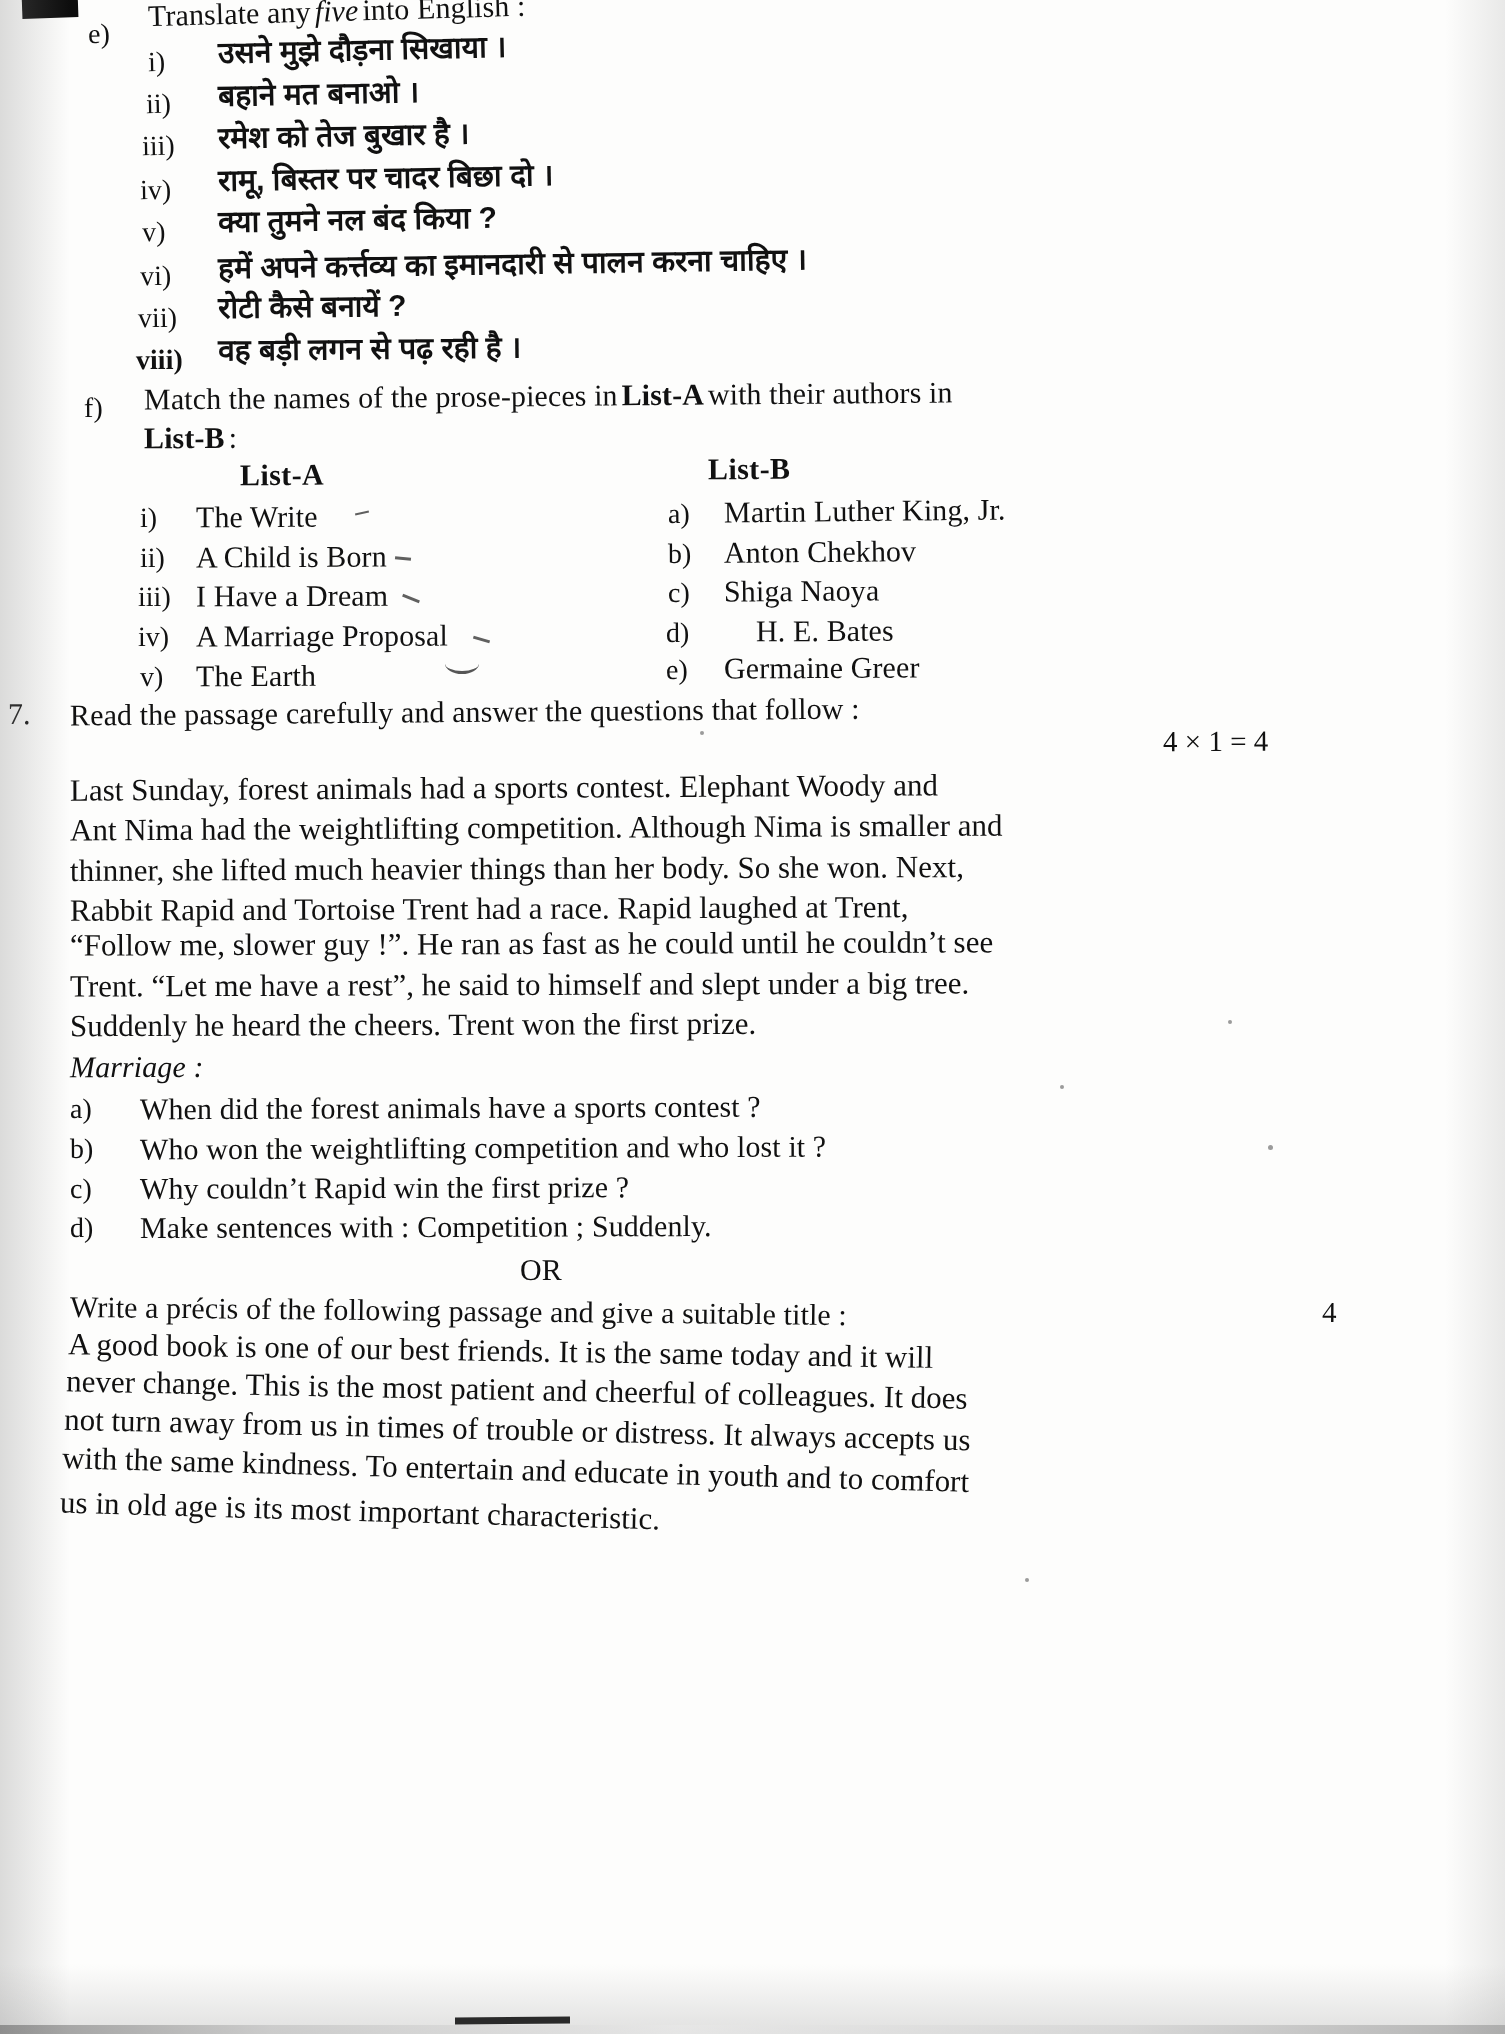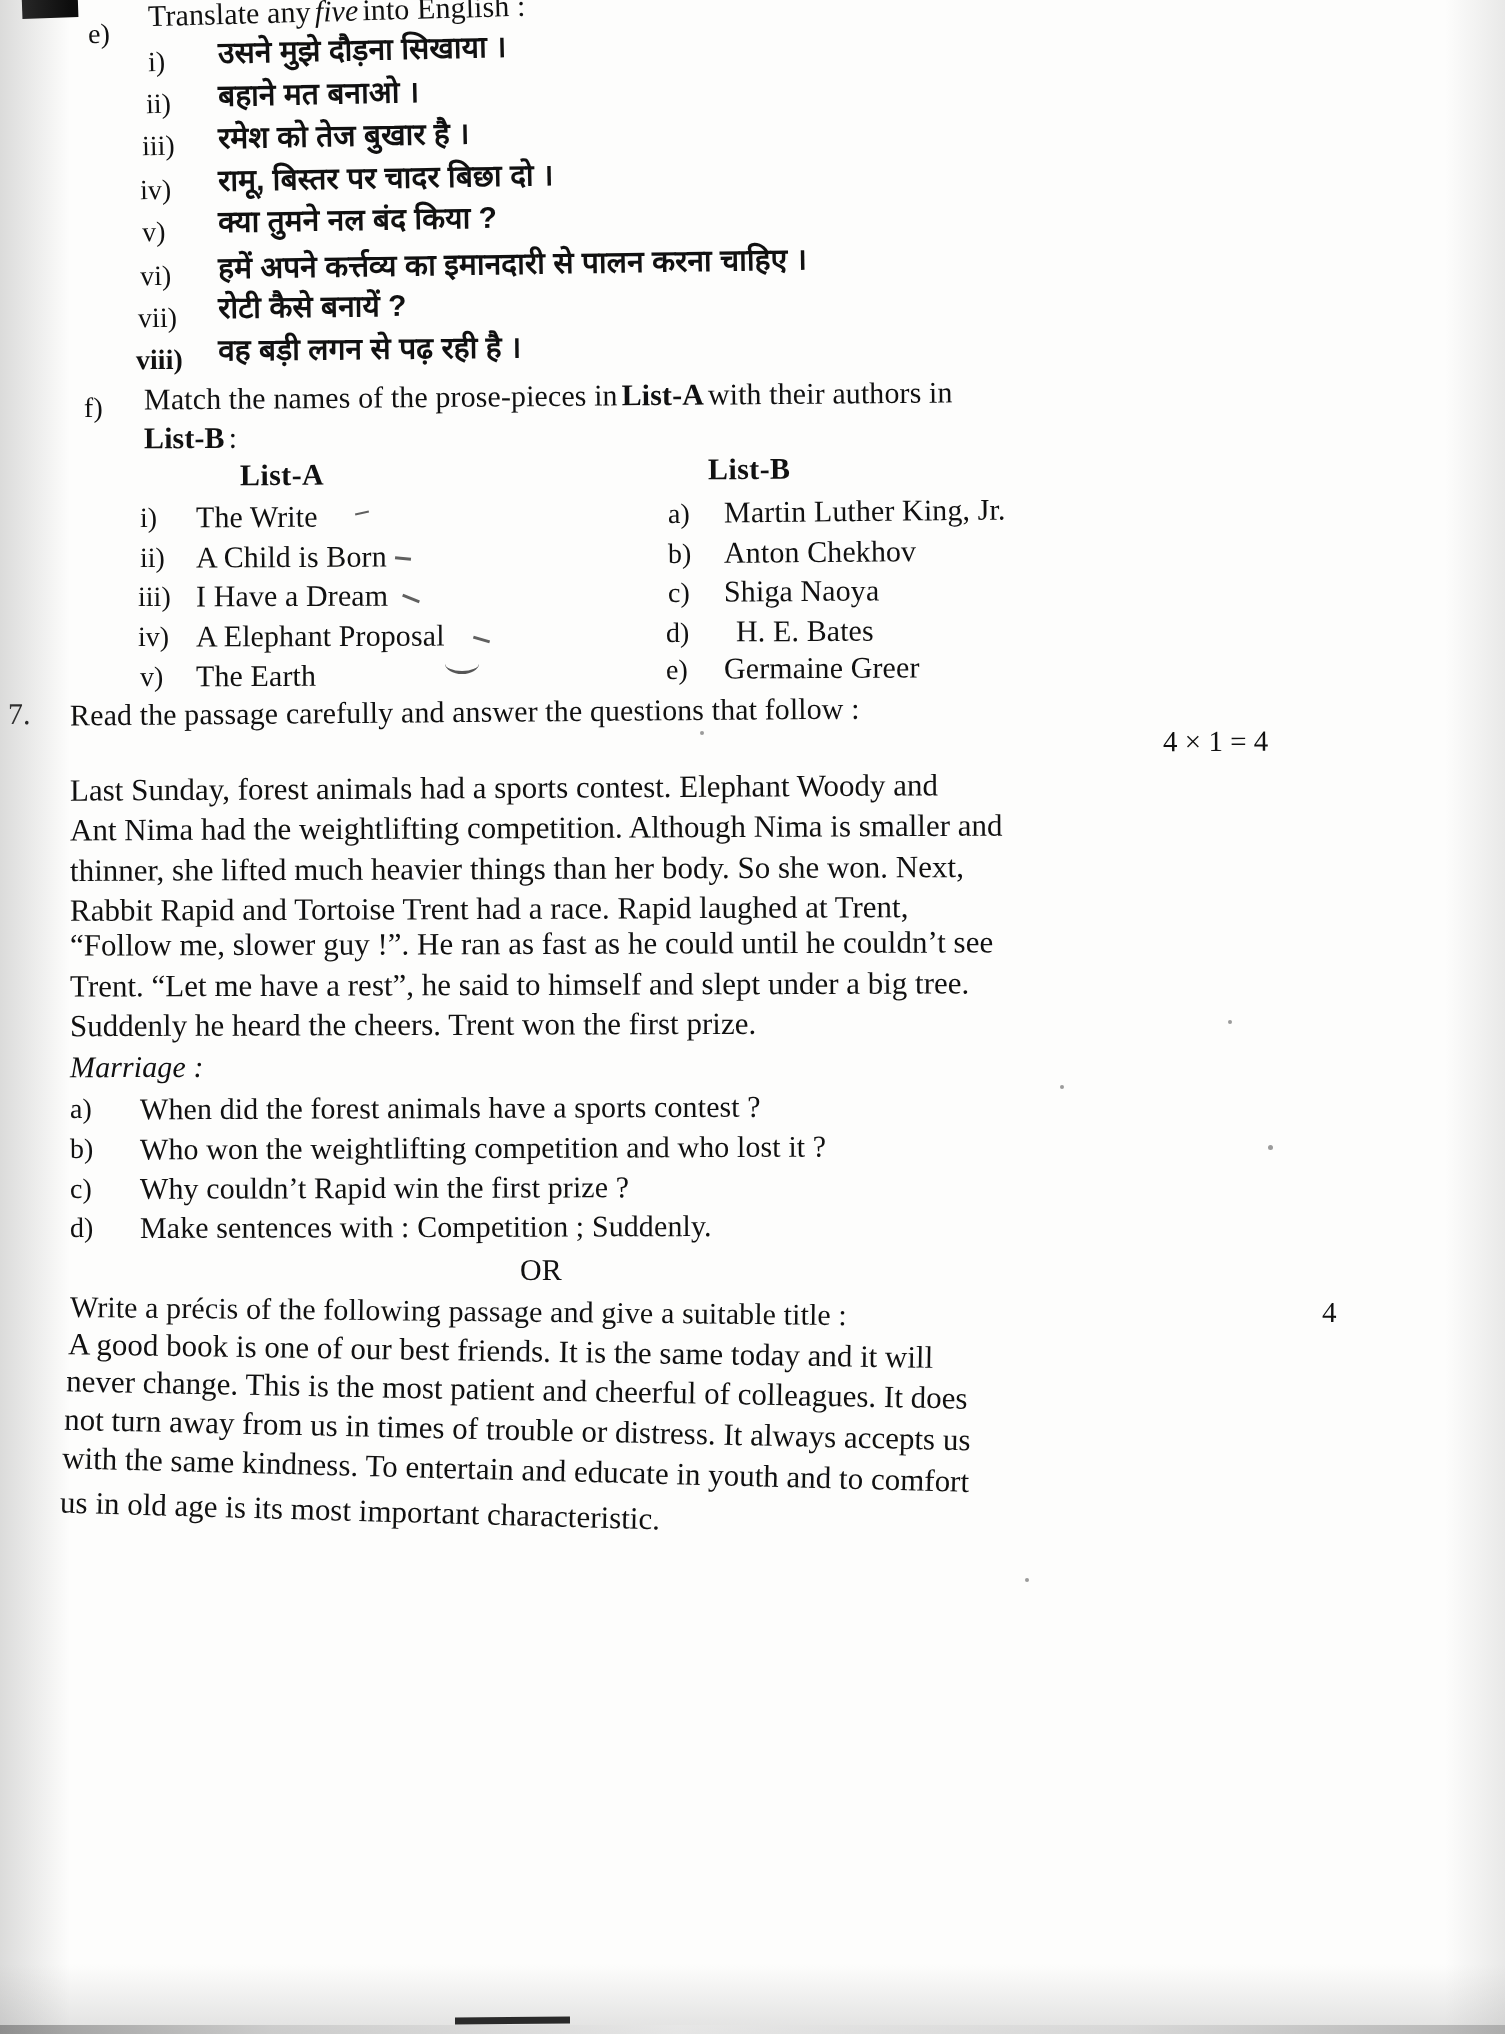--- a/index.html
+++ b/index.html
@@ -200,38 +200,38 @@
 
     <div class="marker" style="left:140px; top:542px; transform:rotate(-0.3deg);">ii)</div>
     <div class="row txt" style="left:196px; top:540px; transform:rotate(-0.3deg);">A Child is Born</div>
     <div class="stroke s2" style="left:395px; top:557px;"></div>
 
     <div class="marker" style="left:138px; top:581px; transform:rotate(-0.25deg);">iii)</div>
     <div class="row txt" style="left:196px; top:579px; transform:rotate(-0.25deg);">I Have a Dream</div>
     <div class="stroke s3" style="left:402px; top:597px;"></div>
 
     <div class="marker" style="left:138px; top:621px; transform:rotate(-0.2deg);">iv)</div>
-    <div class="row txt" style="left:196px; top:619px; transform:rotate(-0.2deg);">A Elephant Proposal</div>
+    <div class="row txt" style="left:196px; top:619px; transform:rotate(-0.2deg);">A Marriage Proposal</div>
     <div class="stroke s4" style="left:473px; top:638px;"></div>
 
     <div class="marker" style="left:140px; top:661px; transform:rotate(-0.2deg);">v)</div>
     <div class="row txt" style="left:196px; top:659px; transform:rotate(-0.2deg);">The Earth</div>
     <div class="curve" style="left:445px; top:653px;"></div>
 
     <div class="marker" style="left:668px; top:498px; transform:rotate(-0.35deg);">a)</div>
     <div class="row txt" style="left:724px; top:494px; transform:rotate(-0.6deg);">Martin Luther King, Jr.</div>
 
     <div class="marker" style="left:668px; top:538px; transform:rotate(-0.3deg);">b)</div>
     <div class="row txt" style="left:724px; top:535px; transform:rotate(-0.5deg);">Anton Chekhov</div>
 
     <div class="marker" style="left:668px; top:577px; transform:rotate(-0.25deg);">c)</div>
     <div class="row txt" style="left:724px; top:574px; transform:rotate(-0.4deg);">Shiga Naoya</div>
 
     <div class="marker" style="left:666px; top:617px; transform:rotate(-0.2deg);">d)</div>
-    <div class="row txt" style="left:736px; top:614px; transform:rotate(-0.3deg);">H. E. Bates</div>
+    <div class="row txt" style="left:756px; top:614px; transform:rotate(-0.3deg);">H. E. Bates</div>
 
     <div class="marker" style="left:666px; top:654px; transform:rotate(-0.2deg);">e)</div>
     <div class="row txt" style="left:724px; top:651px; transform:rotate(-0.3deg);">Germaine Greer</div>
 
     <div class="qnum" style="left:8px; top:697px; transform:rotate(-0.3deg);">7.</div>
     <div class="row txt" style="left:70px; top:695px; transform:rotate(-0.5deg);">Read the passage carefully and answer the questions that follow :</div>
 
     <div class="marks" style="left:1163px; top:725px; transform:rotate(-0.3deg);">4 × 1 = 4</div>
 
     <div class="pline" style="left:70px; top:770px; transform:rotate(-0.35deg);">Last Sunday, forest animals had a sports contest. Elephant Woody and</div>

